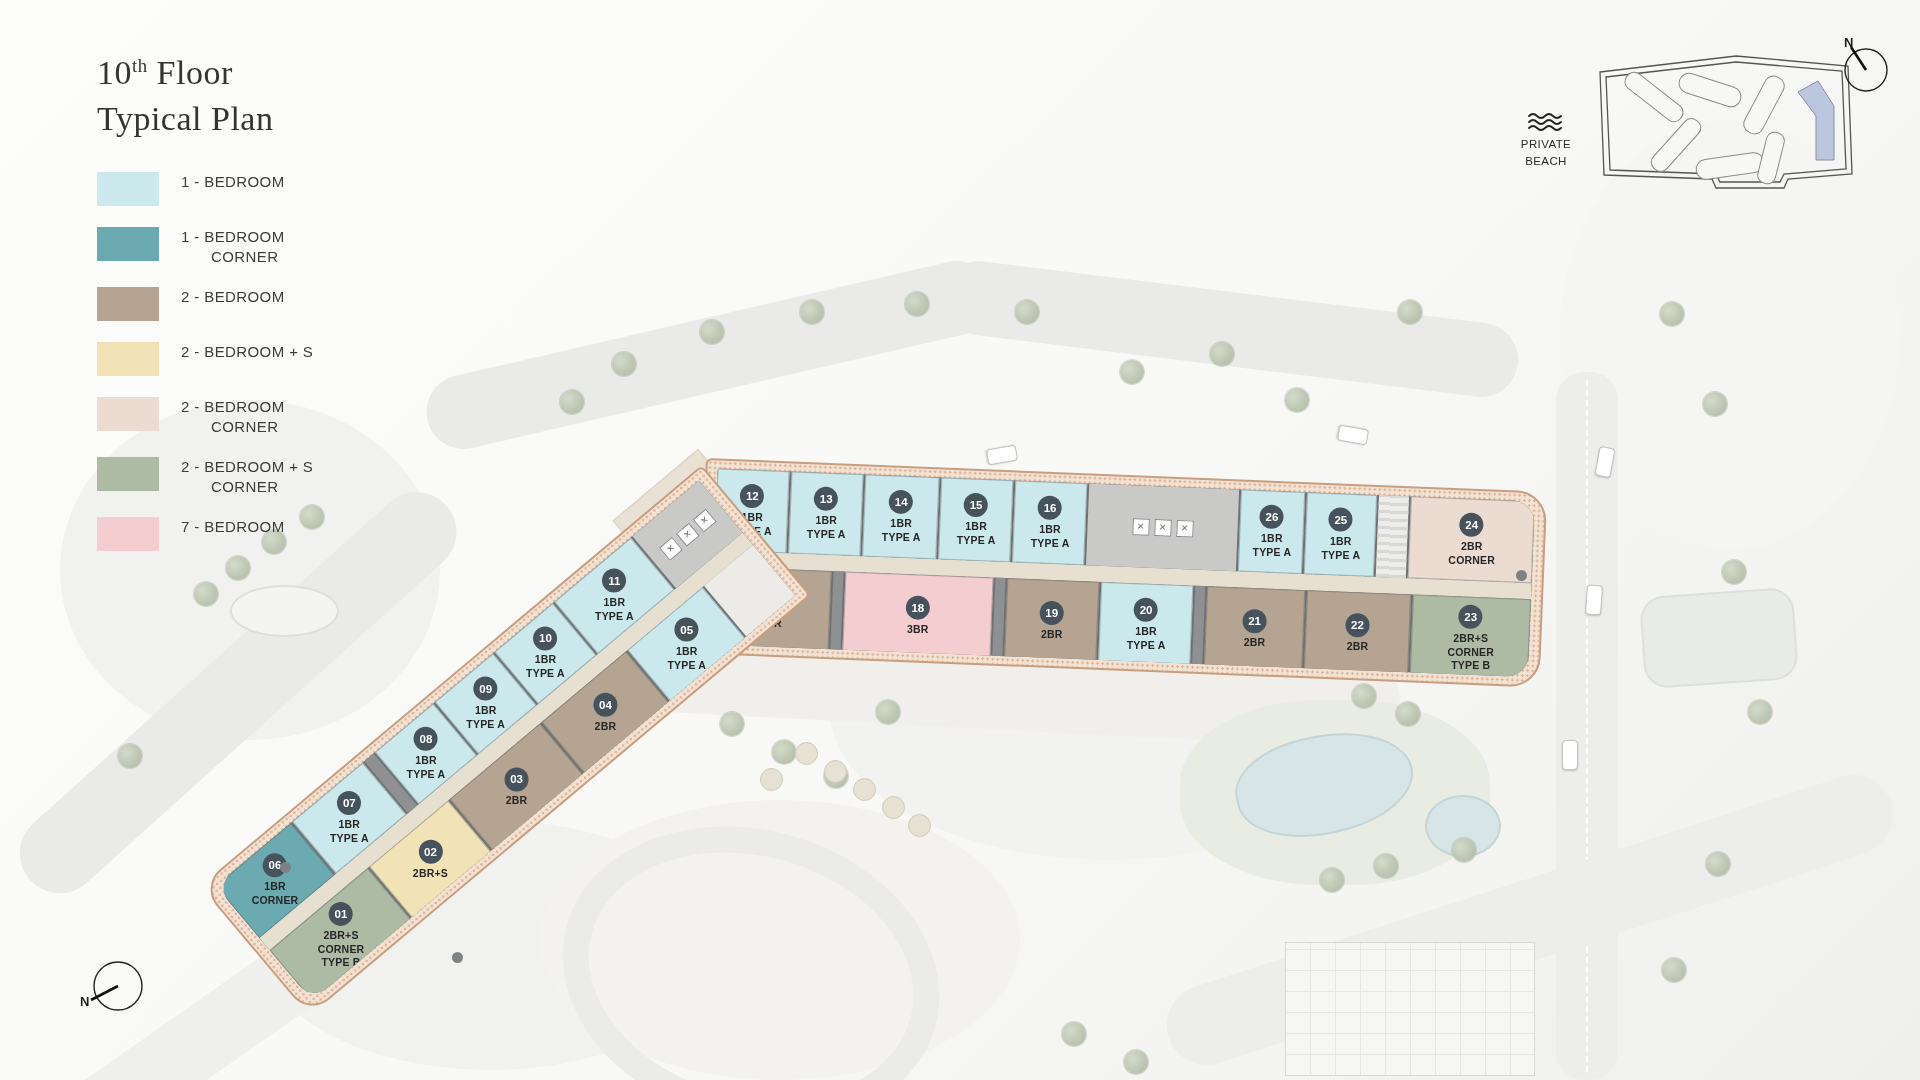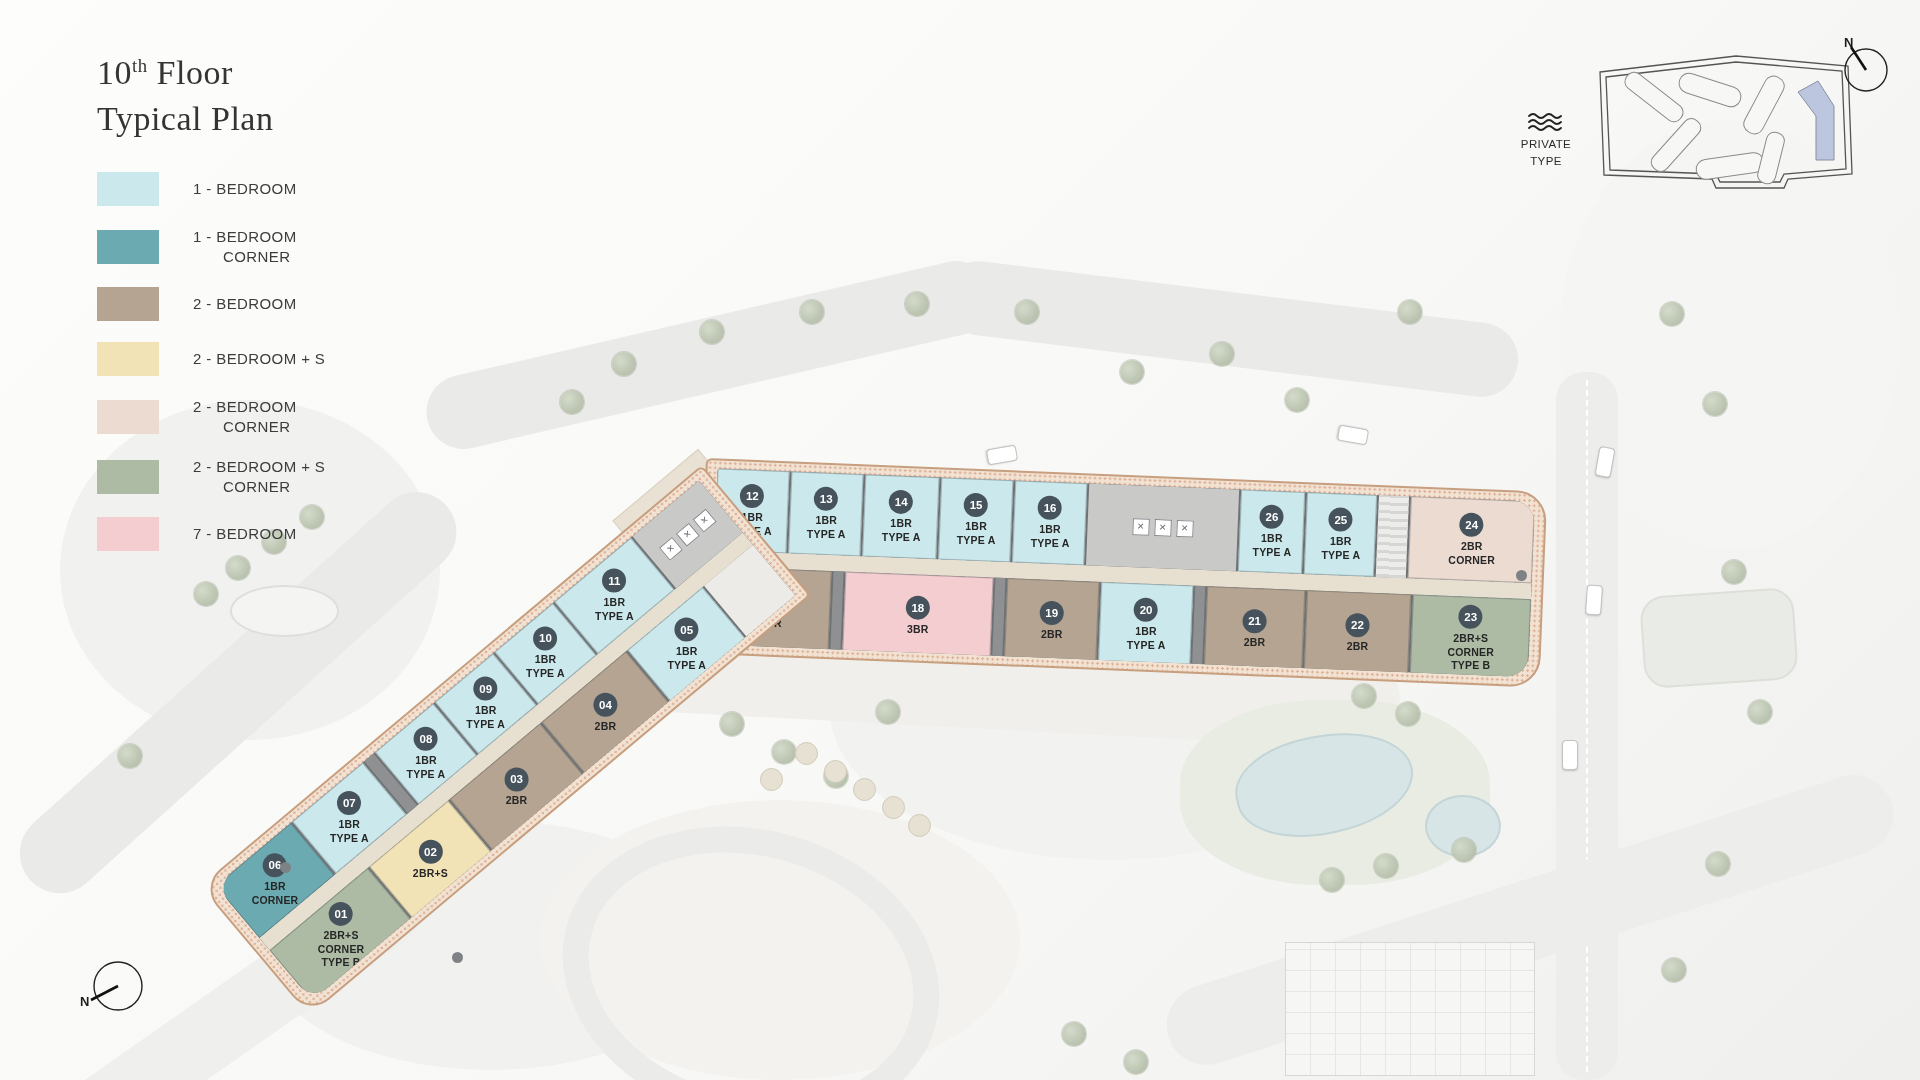--- a/index.html
+++ b/index.html
@@ -65,21 +65,21 @@
   .unit-label{display:flex;flex-direction:column;align-items:center;gap:1px;}
   .right-wing .unit-label{transform:rotate(-2.3deg);}
   .left-wing .unit-label{transform:rotate(40deg);}
   .badge{width:24px;height:24px;border-radius:50%;background:#46535c;color:#fff;font-size:11.5px;font-weight:bold;line-height:24px;text-align:center;margin-bottom:2px;}
   .uline{font-size:10.5px;font-weight:bold;color:#262626;letter-spacing:.2px;line-height:1.2;white-space:nowrap;}
   .tdot{position:absolute;width:11px;height:11px;border-radius:50%;background:#7e8284;z-index:3;}
   
   .plan-title{position:absolute;left:97px;top:50px;z-index:5;font-family:"Liberation Serif","DejaVu Serif",serif;font-size:34px;line-height:1.35;color:#343434;font-weight:400;letter-spacing:.5px;}
   .plan-title sup{font-size:.55em;}
   .legend{position:absolute;left:97px;top:172px;z-index:5;display:flex;flex-direction:column;gap:21px;}
-  .legend-item{display:flex;gap:34px;align-items:center;}
+  .legend-item{display:flex;gap:22px;align-items:flex-start;}
   .swatch{width:62px;height:34px;flex:0 0 auto;}
   .lg-line{font-size:15px;color:#3c3c3c;letter-spacing:.4px;line-height:1.3;}
   .lg-line.cont{padding-left:30px;}
   .keyplan{position:absolute;left:1586px;top:48px;z-index:5;}
   .beach-tag{position:absolute;left:1504px;top:112px;width:84px;z-index:5;text-align:center;color:#2c2c2c;}
   .beach-tag .bl{font-size:11.5px;letter-spacing:.4px;line-height:1.5;}
   .compass{position:absolute;z-index:5;}
   .compass-tr{left:1830px;top:34px;}
   .compass-bl{left:78px;top:946px;}
   svg text{font-family:"Liberation Sans",sans-serif;font-weight:bold;fill:#1d1d1d;}
@@ -453,21 +453,21 @@
 
   <div class="beach-tag">
     <svg width="38" height="22" viewBox="0 0 38 22" style="display:block;margin:0 auto 2px;">
       <g fill="none" stroke="#222" stroke-width="1.8" stroke-linecap="round">
         <path d="M2,4 q4,-4 8,0 t8,0 t8,0 t8,0"></path>
         <path d="M2,10 q4,-4 8,0 t8,0 t8,0 t8,0"></path>
         <path d="M2,16 q4,-4 8,0 t8,0 t8,0 t8,0"></path>
       </g>
     </svg>
     <div class="bl">PRIVATE</div>
-    <div class="bl">TYPE</div>
+    <div class="bl">BEACH</div>
   </div>
 
   <div class="compass compass-tr">
     <svg width="64" height="64" viewBox="0 0 64 64">
       <circle cx="36" cy="36" r="21" fill="none" stroke="#222" stroke-width="1.4"></circle>
       <text x="14" y="13" font-size="13">N</text>
       <line x1="21" y1="13" x2="36" y2="36" stroke="#111" stroke-width="2.6"></line>
     </svg>
   </div>
   <div class="compass compass-bl">

